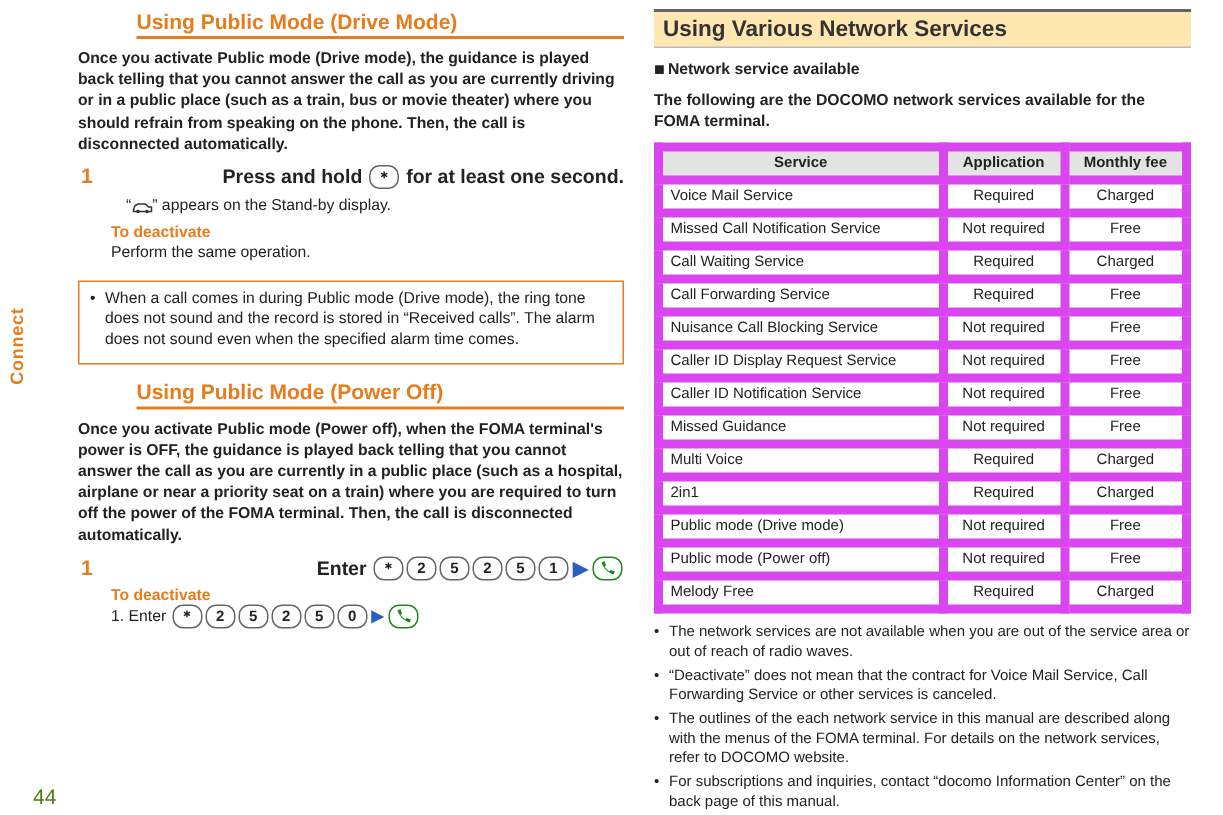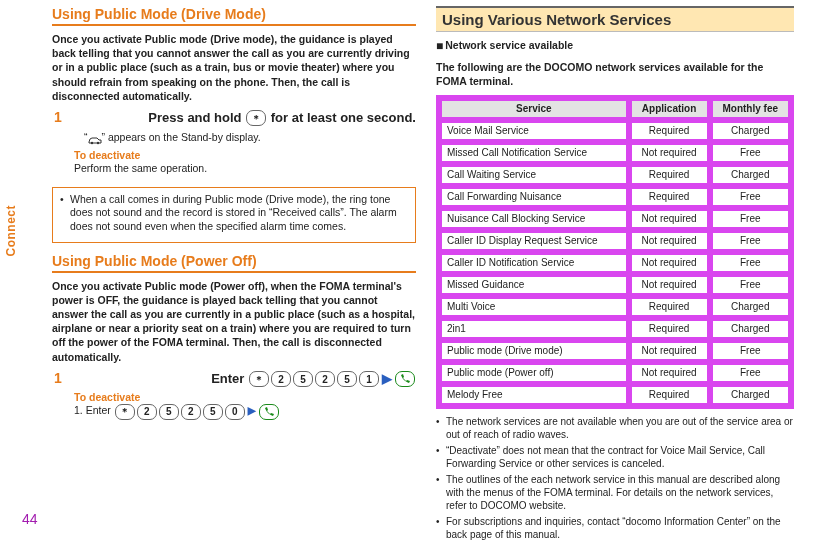--- a/index.html
+++ b/index.html
@@ -25,41 +25,42 @@
     writing-mode: vertical-rl;
     transform: rotate(180deg);
     color: #e77c1c;
     font-weight: bold;
     font-size: 12px;
     letter-spacing: 0.5px;
   }
   .page-num {
     position: absolute;
     left: 22px;
-    bottom: 16px;
+    bottom: 4px;
     font-size: 14px;
-    color: #a21caf;
+    color: #4d7c0f;
   }
   .col {
     padding: 6px 10px 10px 10px;
   }
   .col-left {
     margin-left: 42px;
     width: 384px;
   }
   .col-right {
     width: 378px;
   }
   .h-orange {
     color: #e77c1c;
     font-weight: bold;
     font-size: 14px;
     border-bottom: 2px solid #e77c1c;
     padding-bottom: 2px;
     margin-bottom: 6px;
+    margin-left: 39px;
   }
   .h-section {
     background: #ffe7b2;
     border-top: 2px solid #666;
     border-bottom: 1px solid #bbb;
     font-size: 15px;
     font-weight: bold;
     color: #333;
     padding: 3px 6px;
     margin-bottom: 6px;
@@ -261,21 +262,21 @@
             <td>Missed Call Notification Service</td>
             <td class="c">Not required</td>
             <td class="c">Free</td>
           </tr>
       <tr>
             <td>Call Waiting Service</td>
             <td class="c">Required</td>
             <td class="c">Charged</td>
           </tr>
       <tr>
-            <td>Call Forwarding Nuisance</td>
+            <td>Call Forwarding Service</td>
             <td class="c">Required</td>
             <td class="c">Free</td>
           </tr>
       <tr>
             <td>Nuisance Call Blocking Service</td>
             <td class="c">Not required</td>
             <td class="c">Free</td>
           </tr>
       <tr>
             <td>Caller ID Display Request Service</td>

